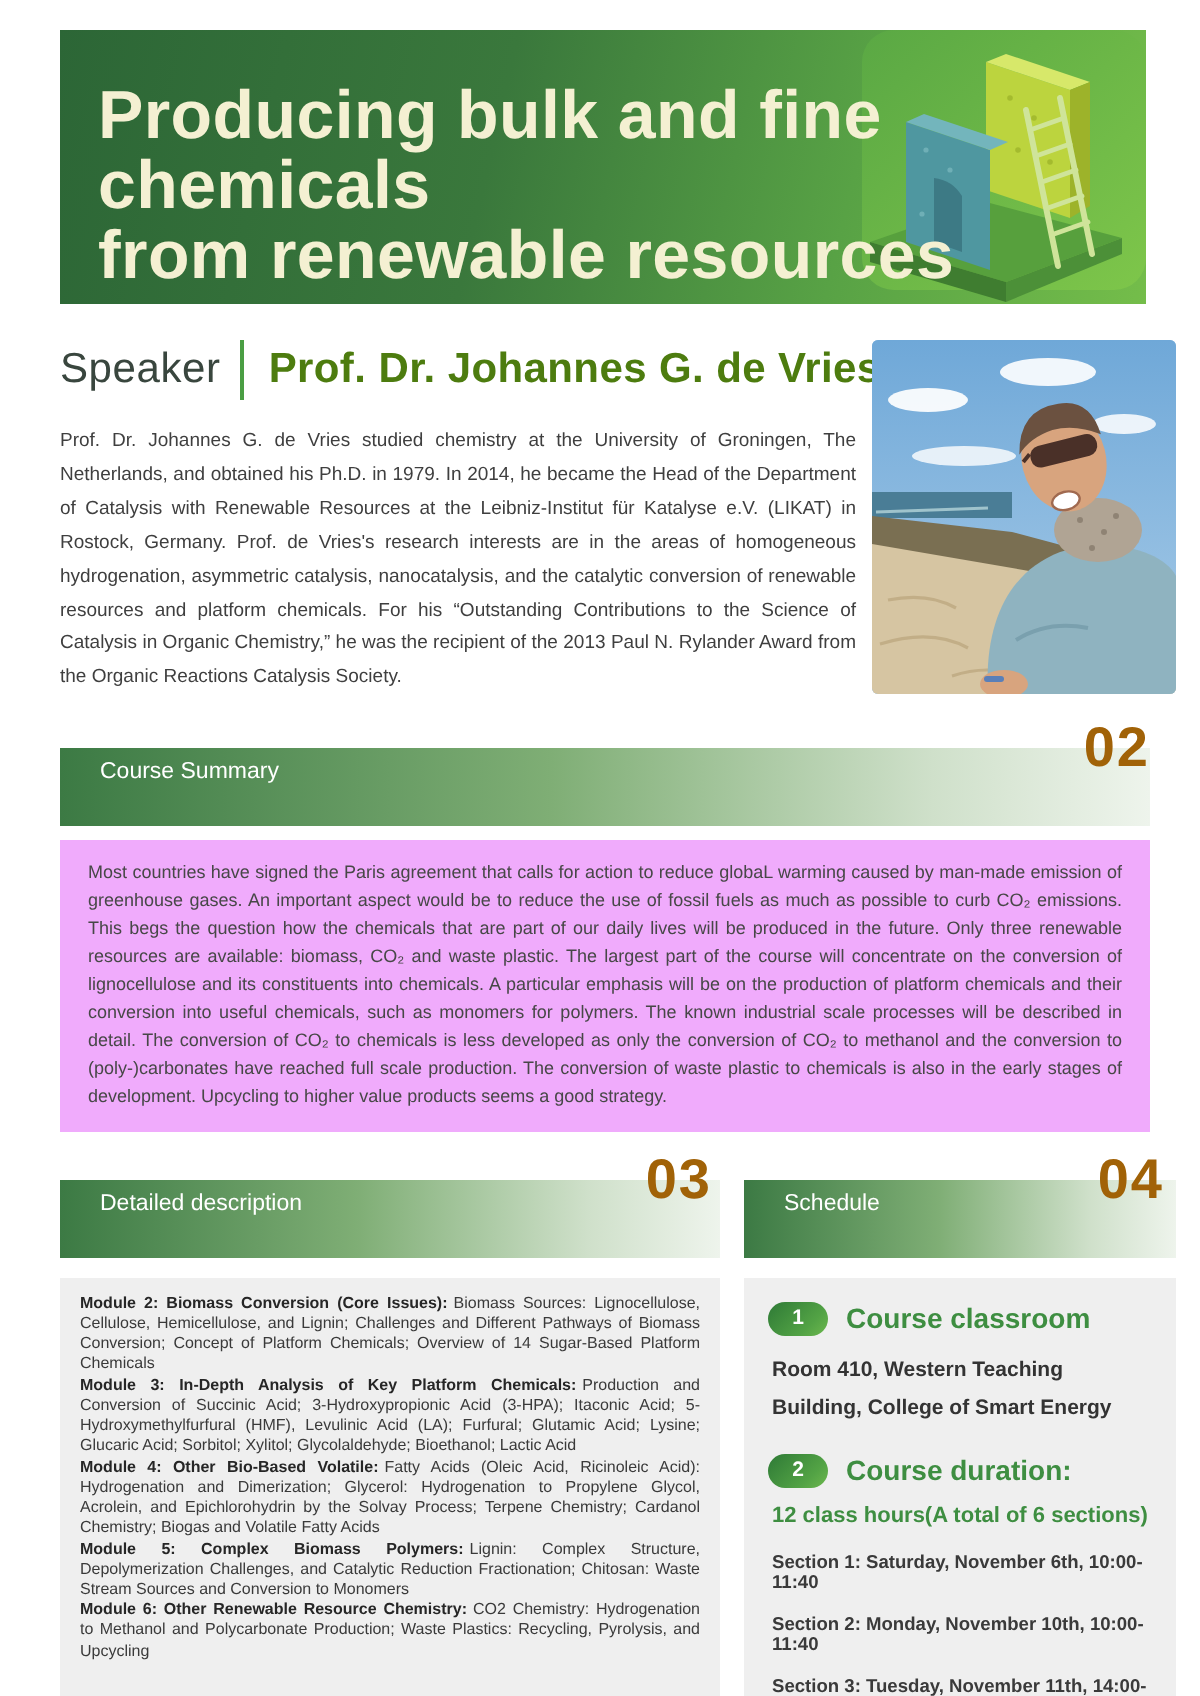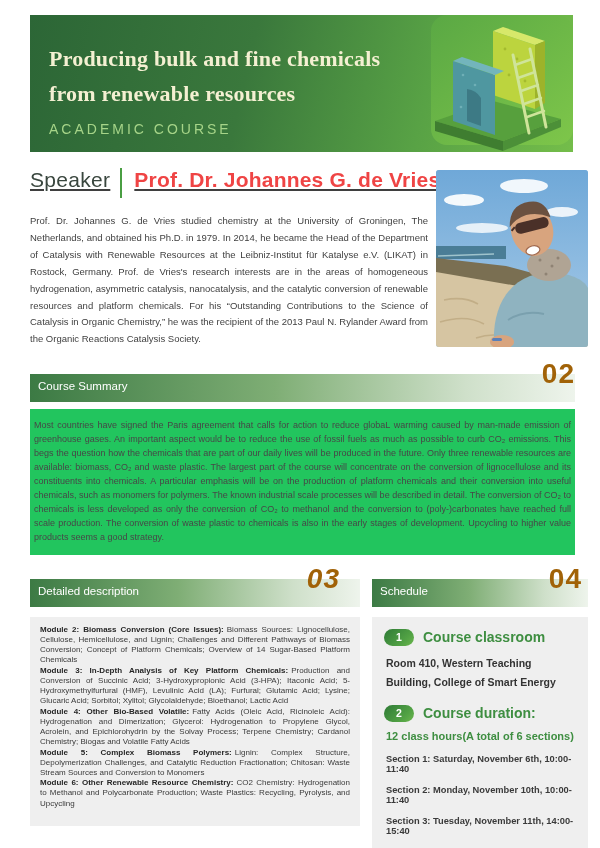--- a/index.html
+++ b/index.html
@@ -11,58 +11,58 @@
   }
 
   
   .banner {
     position: relative; margin: 15px 27px 0 30px; height: 137px;
     background: linear-gradient(103deg, #2c6636 0%, #3a783c 40%, #58a245 72%, #74bd4a 100%);
     overflow: hidden;
   }
   .banner-inner { position: relative; z-index: 2; padding: 26px 0 0 19px; }
   .banner-title {
-    color: #f4f0d2; font-weight: bold; font-size: 22px; line-height: 35px; letter-spacing: 0.2px; font-family: Liberation Serif, serif;
+    color: #f4f0d2; font-weight: bold; font-size: 34px; line-height: 35px; letter-spacing: 0.2px;
   }
   .banner-subtitle {
     margin-top: 10px; color: #a6d488; font-size: 14px; letter-spacing: 3px; font-weight: 500;
   }
   .banner-illustration { position: absolute; right: 0; top: 0; z-index: 1; }
 
   
   .speaker-section { position: relative; margin: 16px 12px 0 30px; }
-  .speaker-headrow { display: flex; align-items: flex-start; height: 34px; text-decoration: underline; }
+  .speaker-headrow { display: flex; align-items: center; height: 34px; }
   .speaker-label { font-size: 21px; color: #39463e; letter-spacing: 0.3px; }
   .speaker-divider { width: 2px; height: 30px; background: #4a9e43; margin: 0 12px 0 10px; }
-  .speaker-name { font-size: 21px; font-weight: bold; color: #ef4444; letter-spacing: 0.2px; }
+  .speaker-name { font-size: 21px; font-weight: bold; color: #4d7c0f; letter-spacing: 0.2px; }
   .speaker-bio {
     margin-top: 11px; width: 398px; font-size: 9.5px; line-height: 1.78;
     text-align: justify; color: #3f3f3f;
   }
   .speaker-photo {
     position: absolute; top: 2px; right: 0; width: 152px; height: 177px;
     border-radius: 3px; overflow: hidden; background: #9cc4e4;
   }
 
   
   .band-row { position: relative; }
   .band {
-    height: 28px; line-height: 25px; padding-left: 8px;
+    height: 39px; line-height: 25px; padding-left: 20px;
     background: linear-gradient(to right, #3c7a44 0%, #7fae75 45%, #cfe0ca 80%, #eef4ec 100%);
     color: #ffffff; font-size: 11.5px;
   }
   .big-number {
     position: absolute; line-height: 1; font-weight: bold; color: #a16207; font-size: 28px;
     top: -14px; right: 4px; z-index: 3; letter-spacing: 1px;
   }
 
   
   .summary-section { position: relative; margin: 26px 25px 0 30px; }
   .summary-panel {
-    margin-top: 7px; background: #22c55e; padding: 10px 4px;
+    margin-top: 7px; background: #f0abfc; padding: 10px 14px;
     font-size: 9px; line-height: 1.55; text-align: justify; color: #474747;
   }
 
   
   .columns { display: flex; margin: 24px 12px 0 30px; gap: 12px; align-items: stretch; }
   .col-left { width: 330px; position: relative; }
   .col-right { width: 216px; position: relative; }
   .panel { margin-top: 10px; background: #efefef; }
   .modules-panel { padding: 8px 10px; font-size: 8px; line-height: 1.28; text-align: justify; color: #3a3a3a; min-height: 209px; }
   .module { margin: 0; }
@@ -189,21 +189,21 @@
     <div class="big-number" style="right:0;">02</div>
     <div class="band">Course Summary</div>
   </div>
   <div class="summary-panel">Most countries have signed the Paris agreement that calls for action to reduce globaL warming caused by man-made emission of greenhouse gases. An important aspect would be to reduce the use of fossil fuels as much as possible to curb CO₂ emissions. This begs the question how the chemicals that are part of our daily lives will be produced in the future. Only three renewable resources are available: biomass, CO₂ and waste plastic. The largest part of the course will concentrate on the conversion of lignocellulose and its constituents into chemicals. A particular emphasis will be on the production of platform chemicals and their conversion into useful chemicals, such as monomers for polymers. The known industrial scale processes will be described in detail. The conversion of CO₂ to chemicals is less developed as only the conversion of CO₂ to methanol and the conversion to (poly-)carbonates have reached full scale production. The conversion of waste plastic to chemicals is also in the early stages of development. Upcycling to higher value products seems a good strategy.</div>
 </div>
 
 <div class="columns">
 
   <div class="col-left">
     <div class="band-row">
-      <div class="big-number" style="right:20px;font-style:italic;">03</div>
+      <div class="big-number" style="right:4px;">03</div>
       <div class="band">Detailed description</div>
     </div>
     <div class="panel modules-panel">
       <p class="module"><span class="mod-lead">Module 2: Biomass Conversion (Core Issues):</span><span>Biomass Sources: Lignocellulose, Cellulose, Hemicellulose, and Lignin; Challenges and Different Pathways of Biomass Conversion; Concept of Platform Chemicals; Overview of 14 Sugar-Based Platform Chemicals</span></p>
       <p class="module"><span class="mod-lead">Module 3: In-Depth Analysis of Key Platform Chemicals:</span><span>Production and Conversion of Succinic Acid; 3-Hydroxypropionic Acid (3-HPA); Itaconic Acid; 5-Hydroxymethylfurfural (HMF), Levulinic Acid (LA); Furfural; Glutamic Acid; Lysine; Glucaric Acid; Sorbitol; Xylitol; Glycolaldehyde; Bioethanol; Lactic Acid</span></p>
       <p class="module"><span class="mod-lead">Module 4: Other Bio-Based Volatile:</span><span>Fatty Acids (Oleic Acid, Ricinoleic Acid): Hydrogenation and Dimerization; Glycerol: Hydrogenation to Propylene Glycol, Acrolein, and Epichlorohydrin by the Solvay Process; Terpene Chemistry; Cardanol Chemistry; Biogas and Volatile Fatty Acids</span></p>
       <p class="module"><span class="mod-lead">Module 5: Complex Biomass Polymers:</span><span>Lignin: Complex Structure, Depolymerization Challenges, and Catalytic Reduction Fractionation; Chitosan: Waste Stream Sources and Conversion to Monomers</span></p>
       <p class="module"><span class="mod-lead">Module 6: Other Renewable Resource Chemistry:</span><span>CO2 Chemistry: Hydrogenation to Methanol and Polycarbonate Production; Waste Plastics: Recycling, Pyrolysis, and Upcycling</span></p>
     </div>
   </div>

